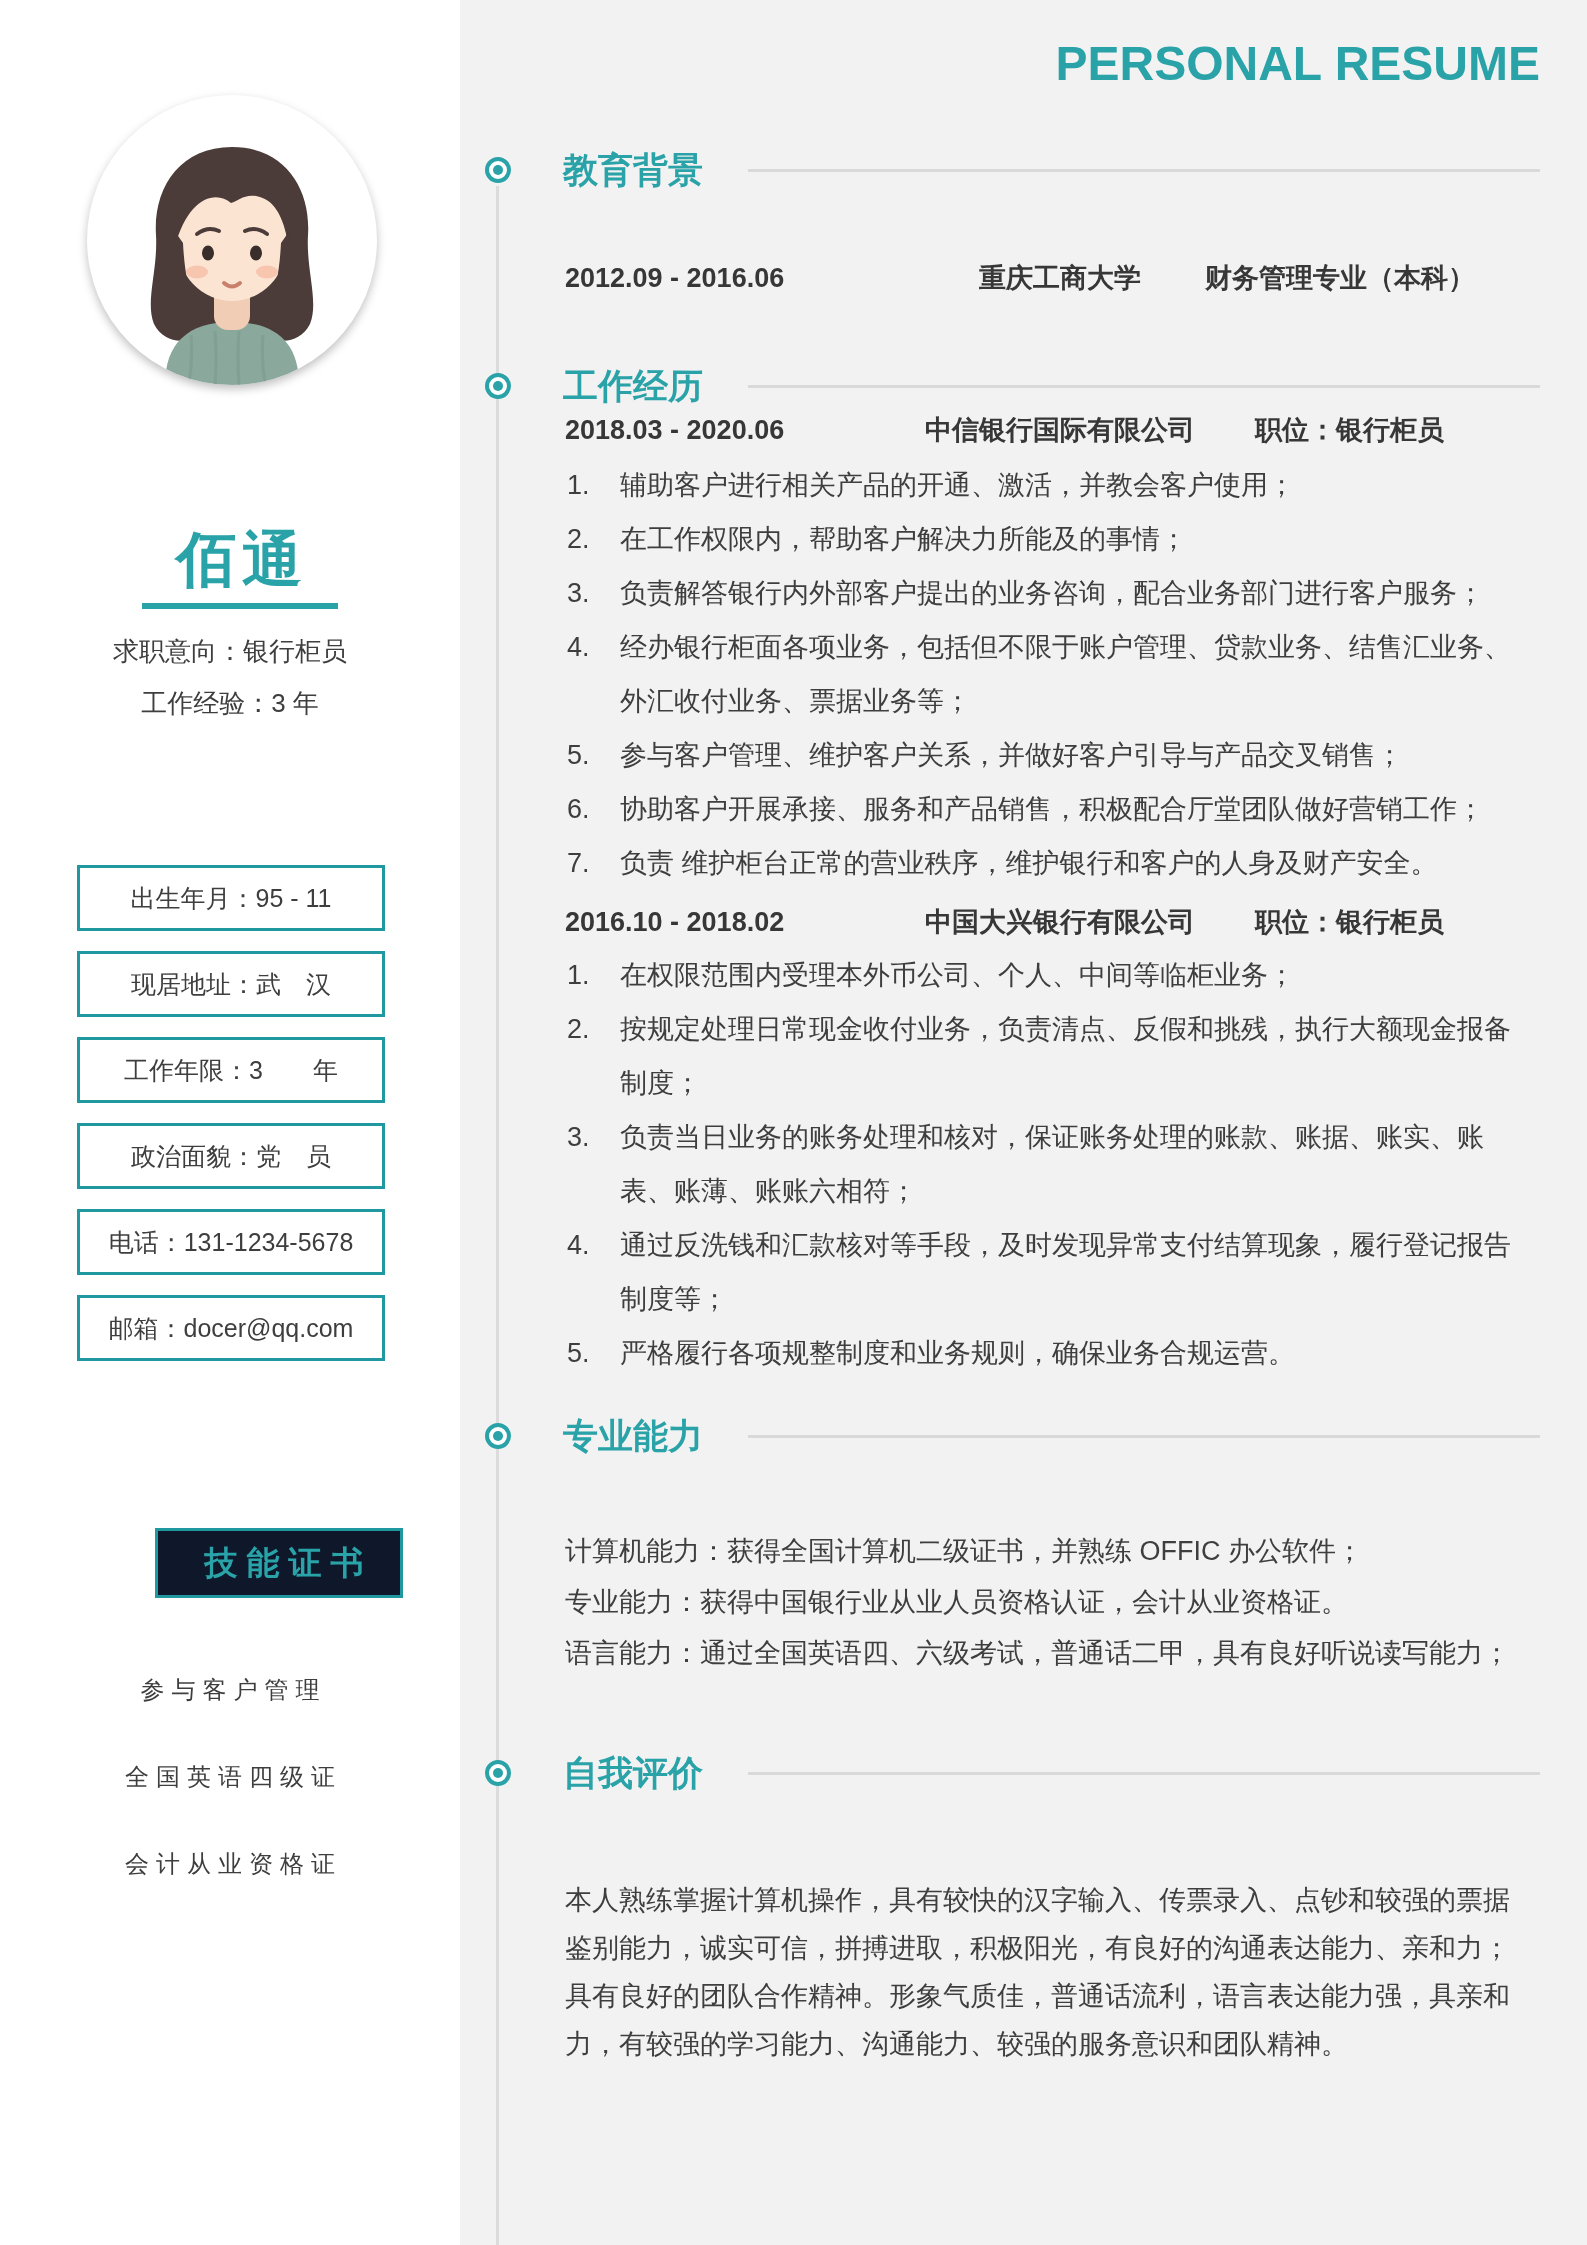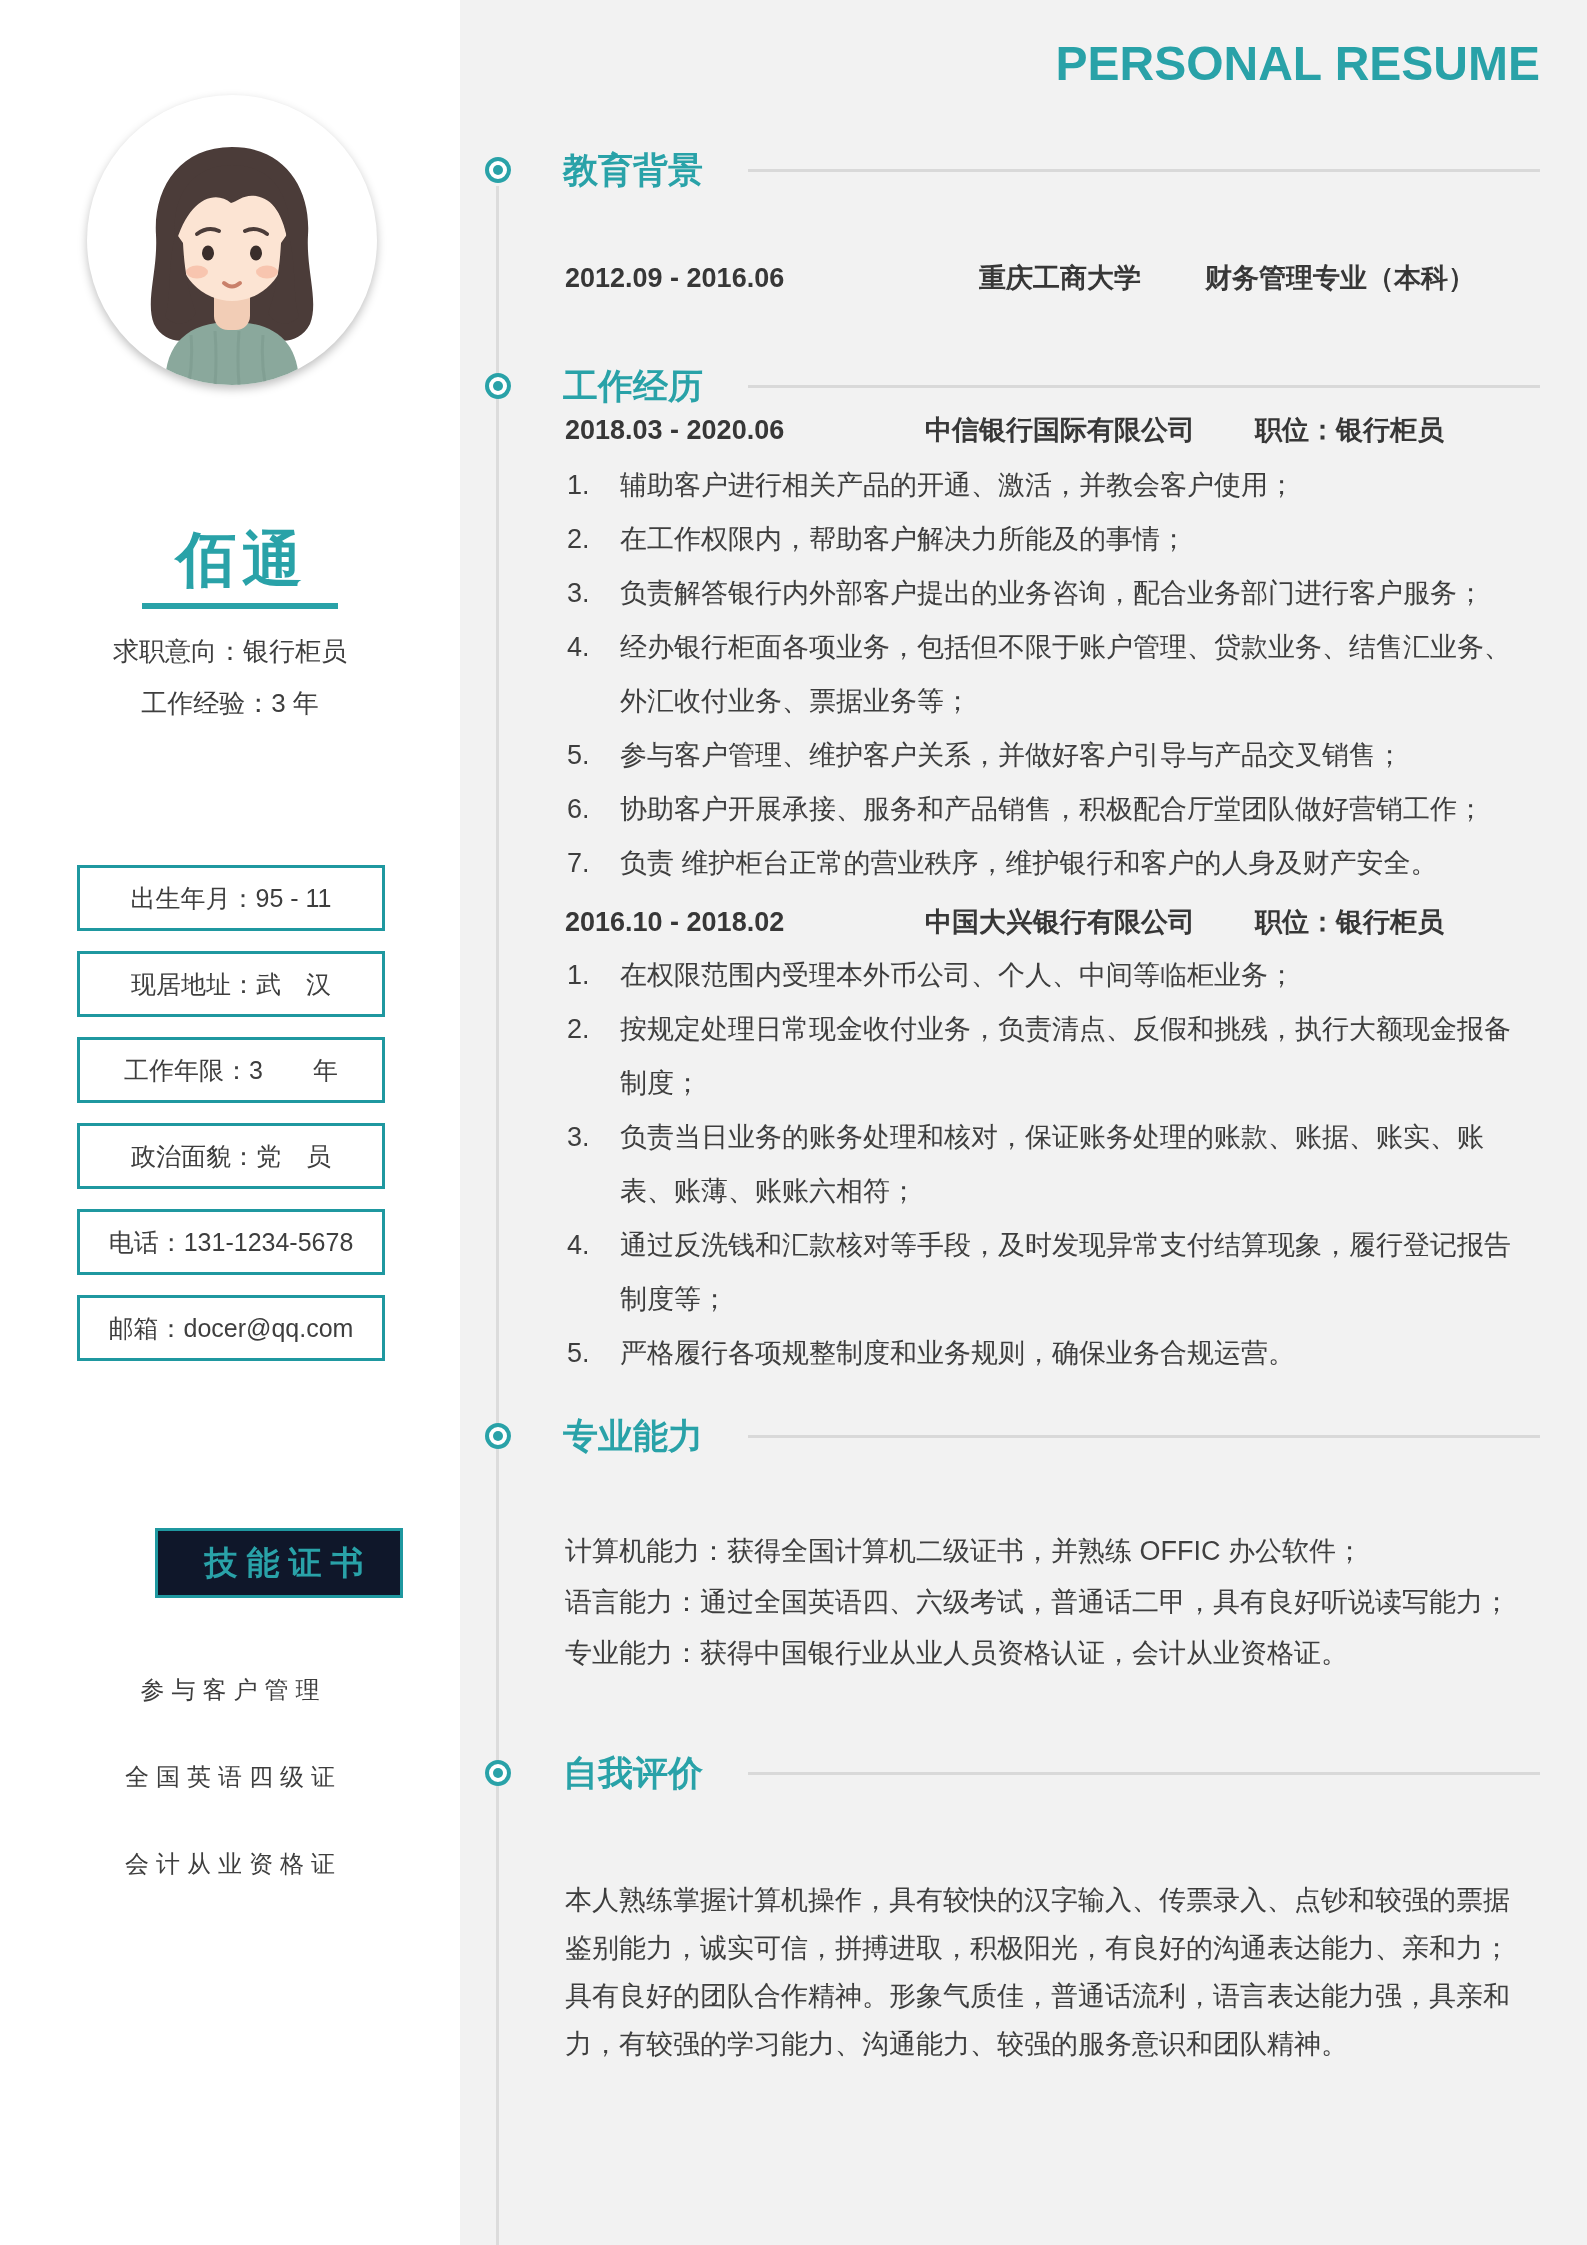--- a/index.html
+++ b/index.html
@@ -242,23 +242,23 @@
     <div class="sec-ability">
       <div class="section-header">
         <div class="bullet"></div>
         <div class="section-title">专业能力</div>
         <div class="section-line"></div>
       </div>
       <div class="ability-lines">
 
           <div class="ability-line">计算机能力：获得全国计算机二级证书，并熟练 OFFIC 办公软件；</div>
 
+          <div class="ability-line">专业能力：获得中国银行业从业人员资格认证，会计从业资格证。</div>
+
           <div class="ability-line">语言能力：通过全国英语四、六级考试，普通话二甲，具有良好听说读写能力；</div>
-
-          <div class="ability-line">专业能力：获得中国银行业从业人员资格认证，会计从业资格证。</div>
         </div>
     </div>
 
     <div class="sec-self">
       <div class="section-header">
         <div class="bullet"></div>
         <div class="section-title">自我评价</div>
         <div class="section-line"></div>
       </div>
       <div class="self-text">本人熟练掌握计算机操作，具有较快的汉字输入、传票录入、点钞和较强的票据鉴别能力，诚实可信，拼搏进取，积极阳光，有良好的沟通表达能力、亲和力；具有良好的团队合作精神。形象气质佳，普通话流利，语言表达能力强，具亲和力，有较强的学习能力、沟通能力、较强的服务意识和团队精神。</div>

